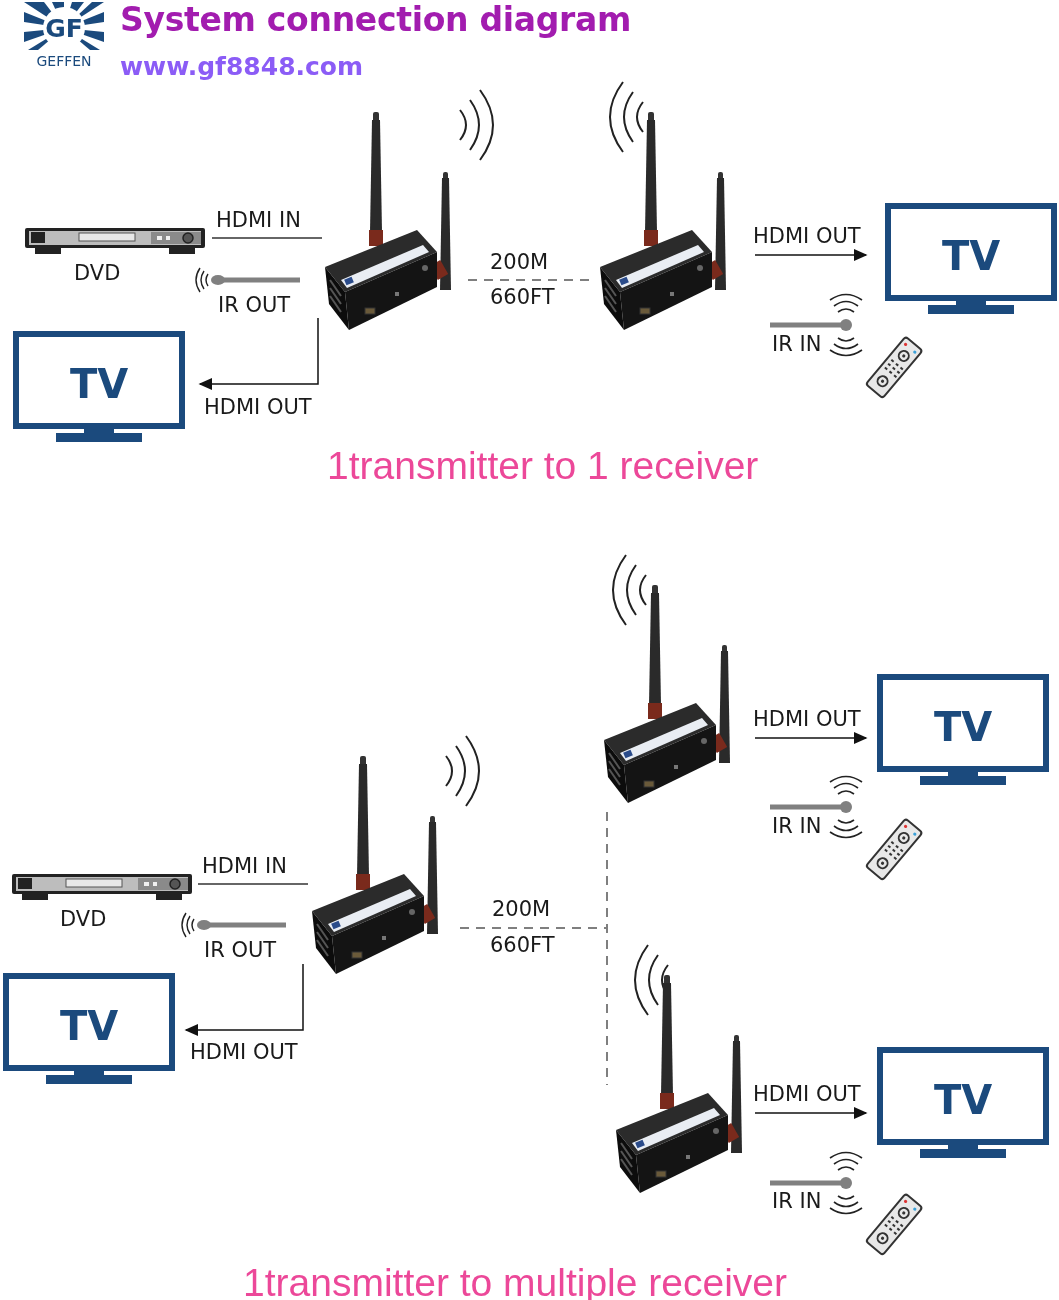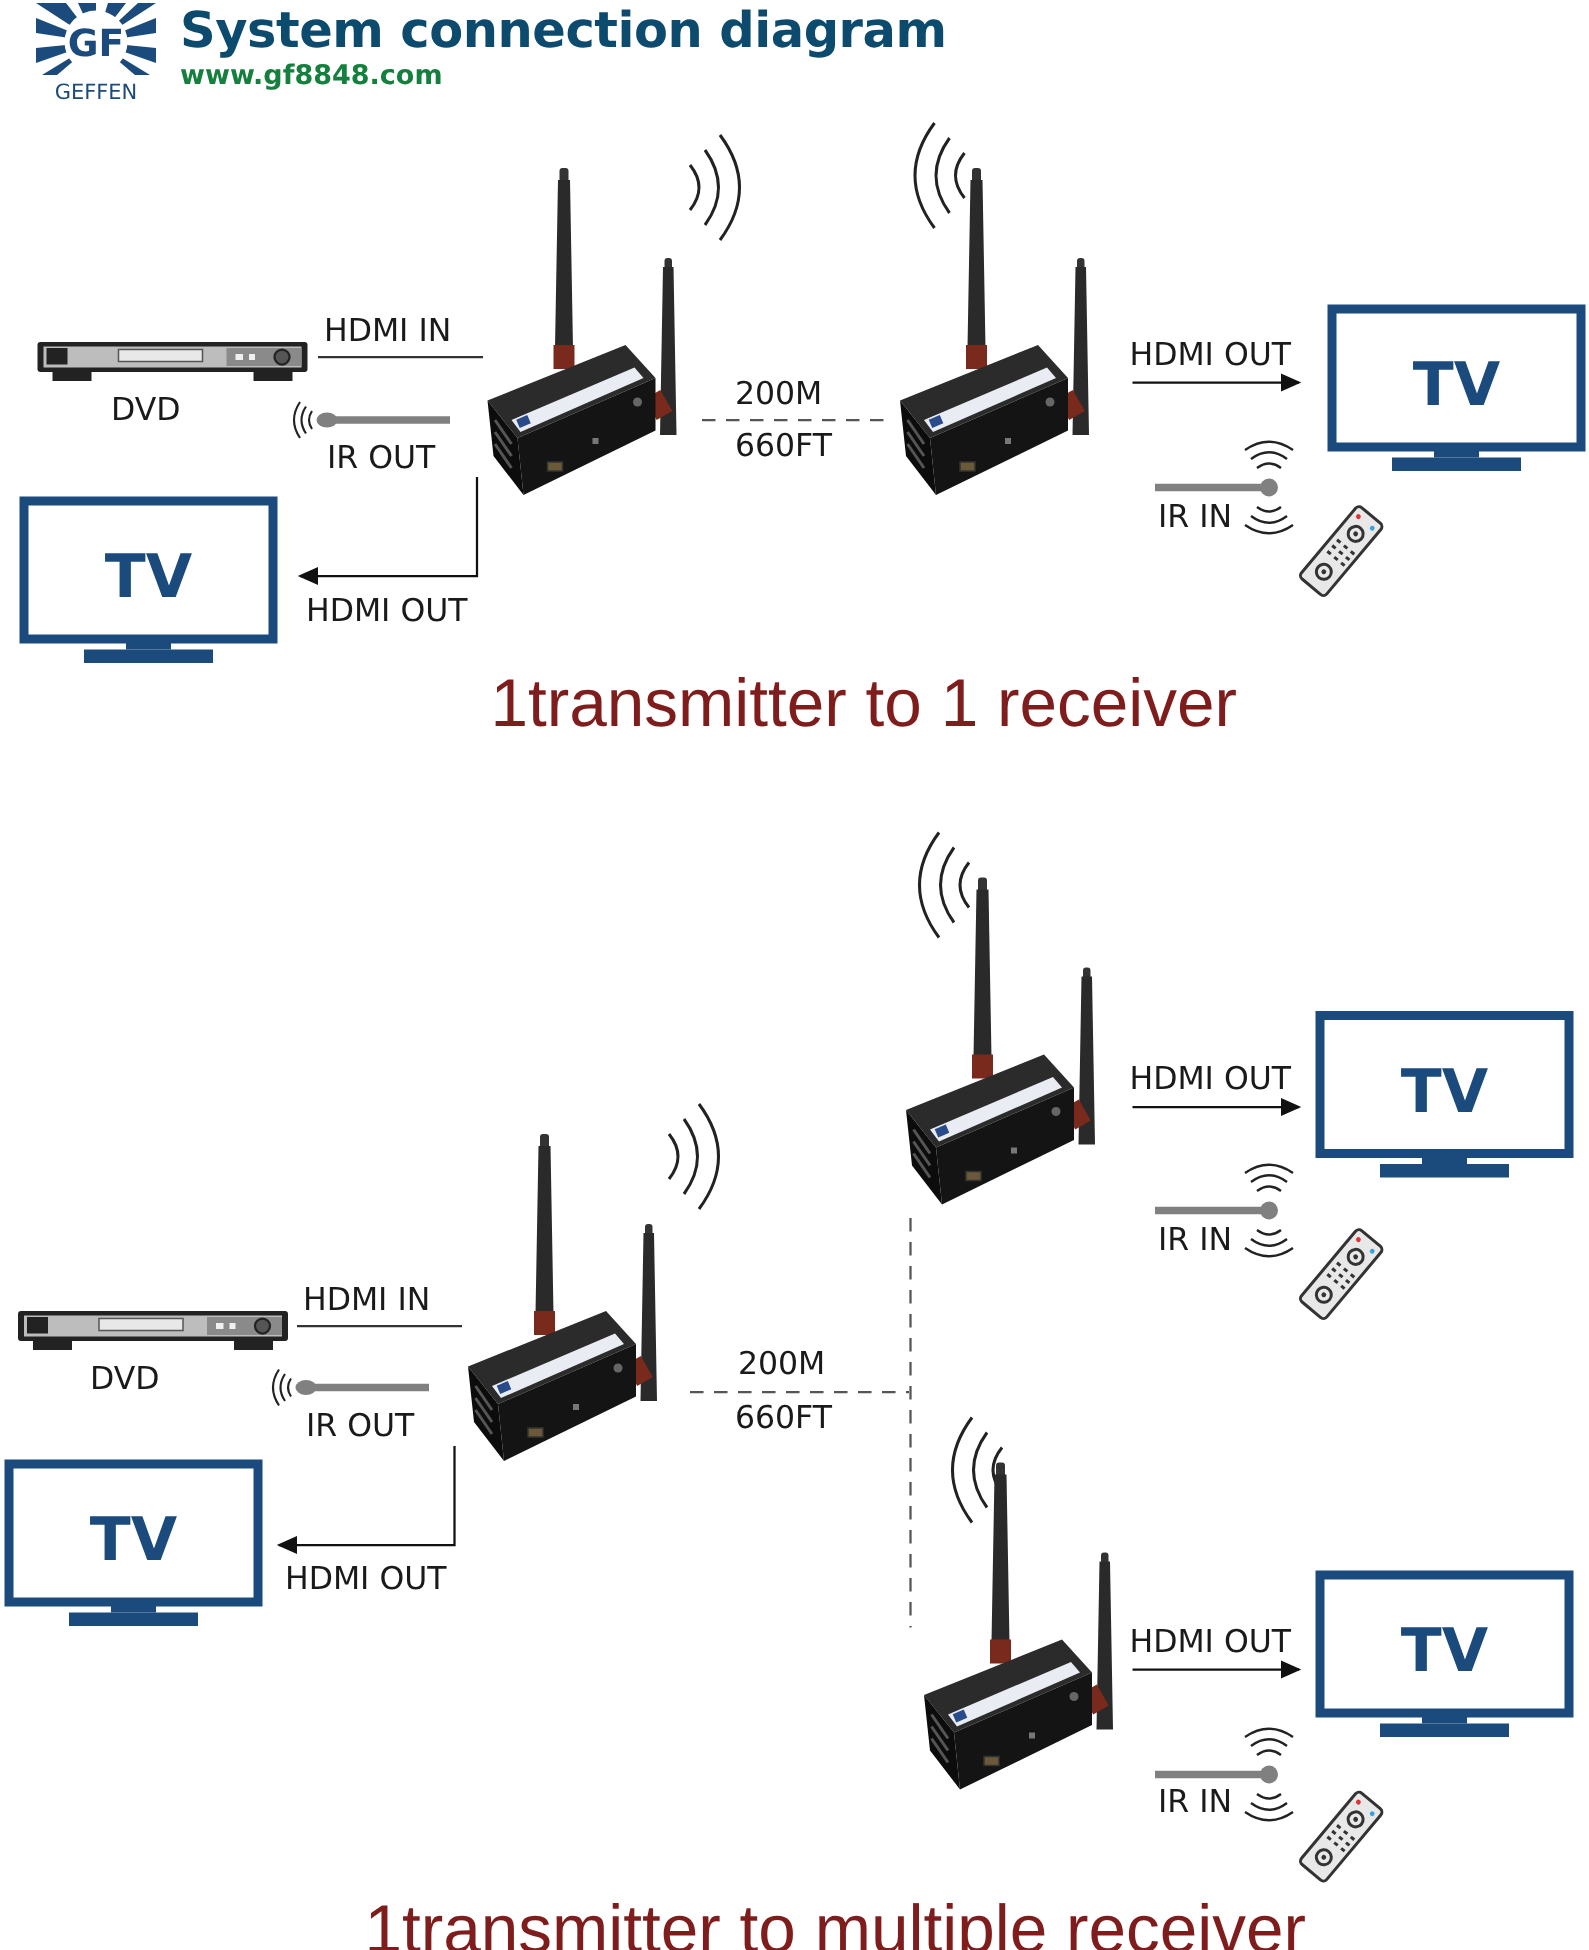--- a/index.html
+++ b/index.html
@@ -1,22 +1,22 @@
 <!DOCTYPE html>
 <html><head>
 <meta charset="utf-8">
 <style>
   html, body { margin:0; padding:0; background:#ffffff; }
   body { width:1059px; height:1300px; position:relative; overflow:hidden;
          font-family:"DejaVu Sans", sans-serif; color:#1a1a1a; }
   .abs { position:absolute; }
   .lbl { position:absolute; font-family:"DejaVu Sans", sans-serif; font-size:21px; color:#1a1a1a; white-space:nowrap; line-height:1; }
-  .cap { position:absolute; font-family:"Liberation Sans", sans-serif; font-size:45px; color:#7f1d1d; white-space:nowrap; line-height:1; }
-  .hdr-title { position:absolute; left:120px; top:0px; font-family:"DejaVu Sans", sans-serif; font-weight:bold; font-size:33px; color:#0c4a6e; white-space:nowrap; letter-spacing:-0.3px; }
-  .hdr-url { position:absolute; left:120px; top:40px; font-family:"DejaVu Sans", sans-serif; font-weight:bold; font-size:18px; color:#15803d; white-space:nowrap; }
+  .cap { position:absolute; font-family:"Liberation Sans", sans-serif; font-size:39px; color:#ec4899; white-space:nowrap; line-height:1; }
+  .hdr-title { position:absolute; left:120px; top:0px; font-family:"DejaVu Sans", sans-serif; font-weight:bold; font-size:33px; color:#a21caf; white-space:nowrap; letter-spacing:-0.3px; }
+  .hdr-url { position:absolute; left:120px; top:52px; font-family:"DejaVu Sans", sans-serif; font-weight:bold; font-size:25px; color:#8b5cf6; white-space:nowrap; }
   .tvtext { font-family:"DejaVu Sans", sans-serif; font-weight:bold; fill:#1b4a7d; }
   svg { overflow:visible; }
 </style>
 </head>
 <body>
 
 <svg width="0" height="0" style="position:absolute">
   <defs>
 
     <g id="tv-shape">

